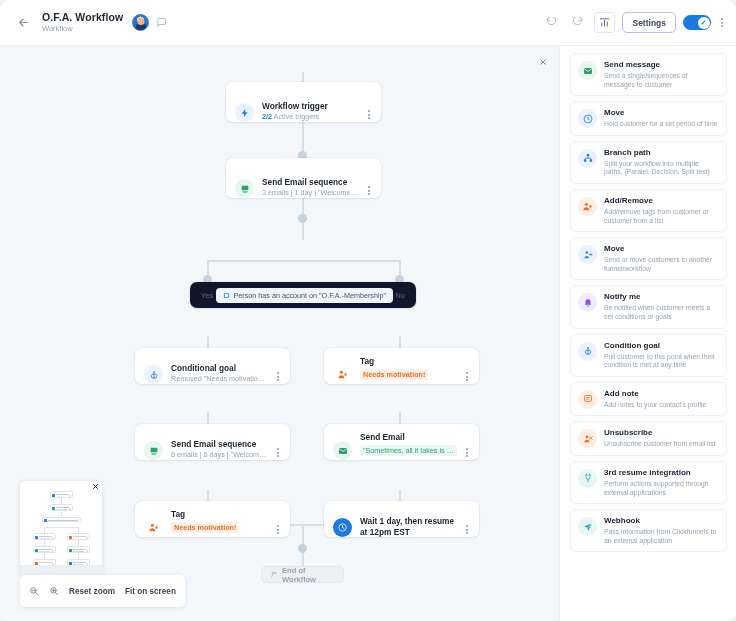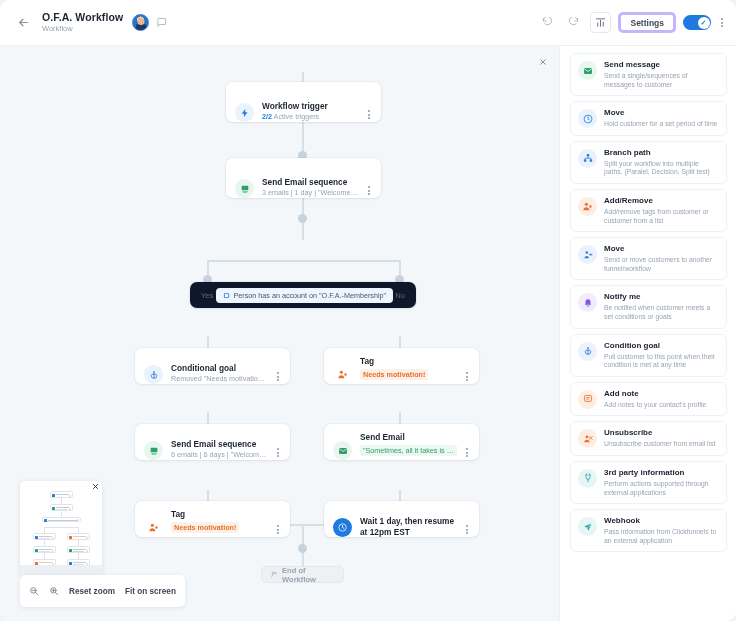--- a/index.html
+++ b/index.html
@@ -55,21 +55,21 @@
   }
   .chat-icon { margin-left:7px; color:#b6bfcc; display:flex; align-items:center; cursor:pointer; }
   .header-right { margin-left:auto; display:flex; align-items:center; gap:7px; }
   .ic-btn {
     width:19px; height:19px; display:flex; align-items:center; justify-content:center;
     color:#aab3c0; cursor:pointer; border-radius:4px;
   }
   .ic-btn.boxed { border:1px solid #e3e8ef; color:#5d6878; background:#fff; width:21px; height:21px; }
   .settings-btn {
     height:21px; padding:0 9px;
-    border:3px solid #c4b5fd; border-radius:5px;
+    border:1px solid #c4b5fd; border-radius:5px;
     background:#fff; color:#3d4758;
     font-size:8.5px; font-weight:600;
     display:flex; align-items:center; cursor:pointer;
   }
   .toggle {
     width:28px; height:15px; border-radius:9px;
     background:#1f7ae0; position:relative; cursor:pointer; flex:0 0 auto;
   }
   .toggle .knob {
     position:absolute; top:1.5px; right:1.5px;
@@ -730,21 +730,21 @@
       <div class="pitem">
         <div class="picon" style="background: rgb(230, 246, 246);">
           <svg width="10" height="10" viewBox="0 0 24 24">
             <path d="M7 4v6a5 5 0 0 0 10 0V4" fill="none" stroke="#2aa3a3" stroke-width="2" stroke-linecap="round"></path>
             <line x1="12" y1="15" x2="12" y2="21" stroke="#2aa3a3" stroke-width="2" stroke-linecap="round"></line>
             <line x1="9" y1="2" x2="9" y2="6" stroke="#2aa3a3" stroke-width="2" stroke-linecap="round"></line>
             <line x1="15" y1="2" x2="15" y2="6" stroke="#2aa3a3" stroke-width="2" stroke-linecap="round"></line>
           </svg>
         </div>
         <div class="ptext">
-          <div class="ptitle">3rd party information</div>
+          <div class="ptitle">3rd resume integration</div>
           <div class="pdesc">Perform actions supported through external applications</div>
         </div>
       </div>
       <div class="pitem">
         <div class="picon" style="background: rgb(230, 246, 246);">
           <svg width="10" height="10" viewBox="0 0 24 24">
             <path d="M21 3 3 11l7 2.5L12.5 21z" fill="#2aa3a3"></path>
             <path d="M10 13.5 21 3" stroke="#fff" stroke-width="1.4" fill="none"></path>
           </svg>
         </div>

